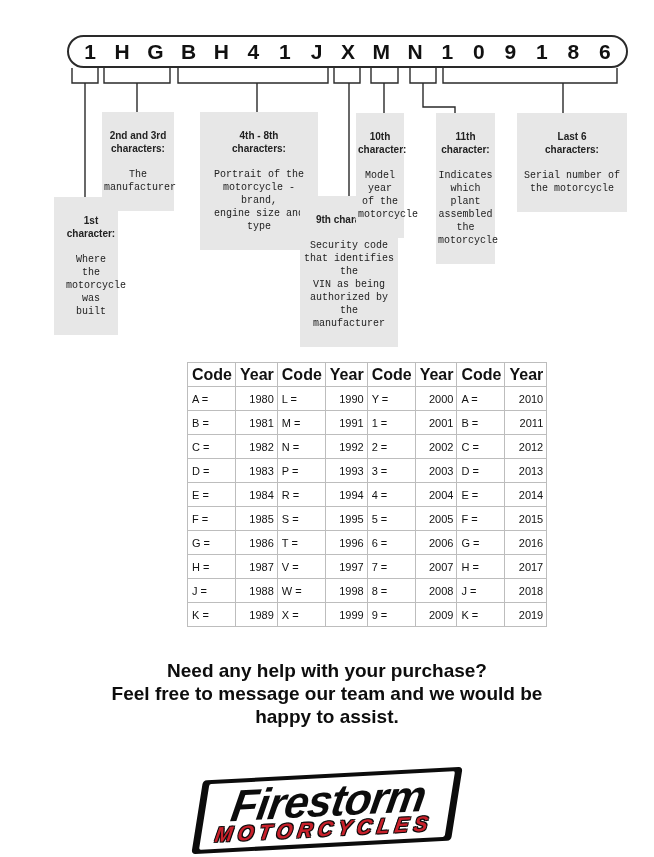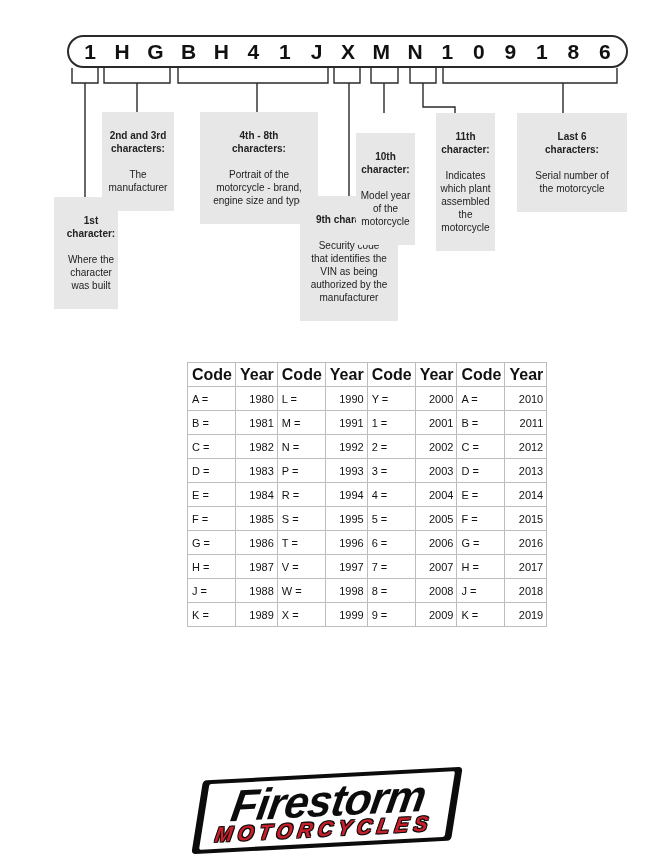--- a/index.html
+++ b/index.html
@@ -15,26 +15,26 @@
     padding:0 14px;font-weight:bold;font-size:21px;color:#111;
   }
   .vin-char{display:inline-block;text-align:center;min-width:14px;}
   .connectors{position:absolute;left:0;top:0;width:654px;height:330px;}
   .label-box{
     position:absolute;background:#e7e7e7;box-sizing:border-box;
     padding:4px 2px;font-size:10px;line-height:13px;text-align:center;
     white-space:pre-line;color:#222;
   }
   .lb-title{display:block;font-weight:bold;}
-  .lb-body{display:block;}
+  .lb-body{display:block;font-family:Liberation Mono, monospace;}
   .box-1st   {left:54px; top:197px;width:64px;padding-left:12px;}
   .box-2-3   {left:102px;top:112px;width:72px;}
   .box-4-8   {left:200px;top:112px;width:118px;}
   .box-9th   {left:300px;top:196px;width:98px;}
-  .box-10th  {left:356px;top:113px;width:59px;margin-top:20px;}
+  .box-10th  {left:356px;top:113px;width:48px;}
   .box-11th  {left:436px;top:113px;width:59px;}
   .box-last6 {left:517px;top:113px;width:110px;}
   .source-note{
     position:absolute;left:55px;top:298px;font-size:11.5px;color:#111;
     white-space:pre-wrap;
   }
   
   .year-table{
     position:absolute;left:187px;top:362px;border-collapse:collapse;
     font-size:11px;color:#111;
@@ -105,21 +105,21 @@
       <path d="M371 68 V83 H398 V68 M384 83 V113"></path>
       <path d="M410 68 V83 H436 V68 M423 83 V107 H455 V113"></path>
       <path d="M443 68 V83 H617 V68 M563 83 V113"></path>
     </g>
   </svg>
 
   <div class="label-box box-1st">
     <span class="lb-title">1st
 character:</span>
     <span class="lb-body">Where the
-character
+motorcycle
 was built</span>
   </div>
   <div class="label-box box-2-3">
     <span class="lb-title">2nd and 3rd
 characters:</span>
     <span class="lb-body">The
 manufacturer</span>
   </div>
   <div class="label-box box-4-8">
     <span class="lb-title">4th - 8th
@@ -270,20 +270,23 @@
           <td class="code-cell">X =</td>
           <td class="year-cell">1999</td>
           <td class="code-cell">9 =</td>
           <td class="year-cell">2009</td>
           <td class="code-cell">K =</td>
           <td class="year-cell">2019</td>
         </tr>
       </tbody>
   </table>
 
+  <div class="help-message">Need any help with your purchase?
+Feel free to message our team and we would be
+happy to assist.</div>
 
   <div class="logo">
     <div class="logo-inner">
       <span class="logo-name">Firestorm</span>
       <span class="logo-subtitle">MOTORCYCLES</span>
     </div>
   </div>
 
 </div>
 

